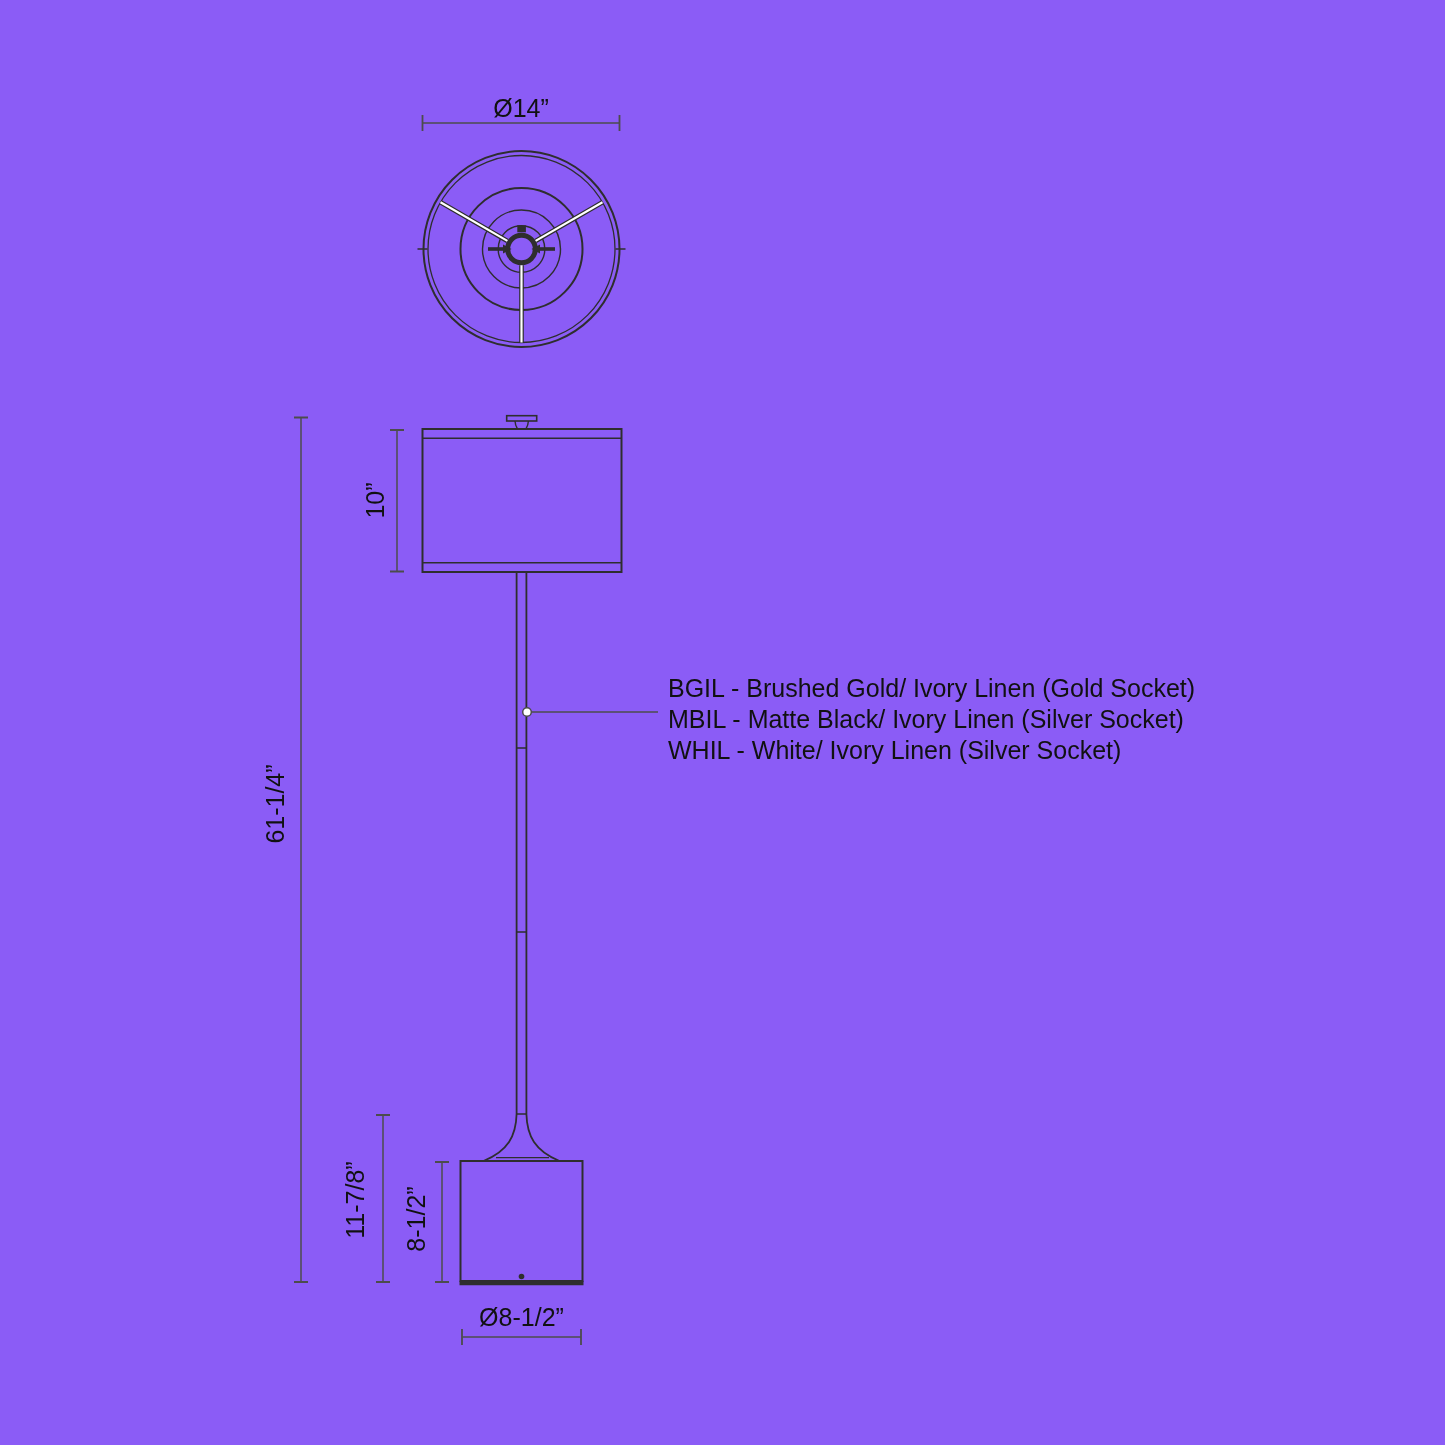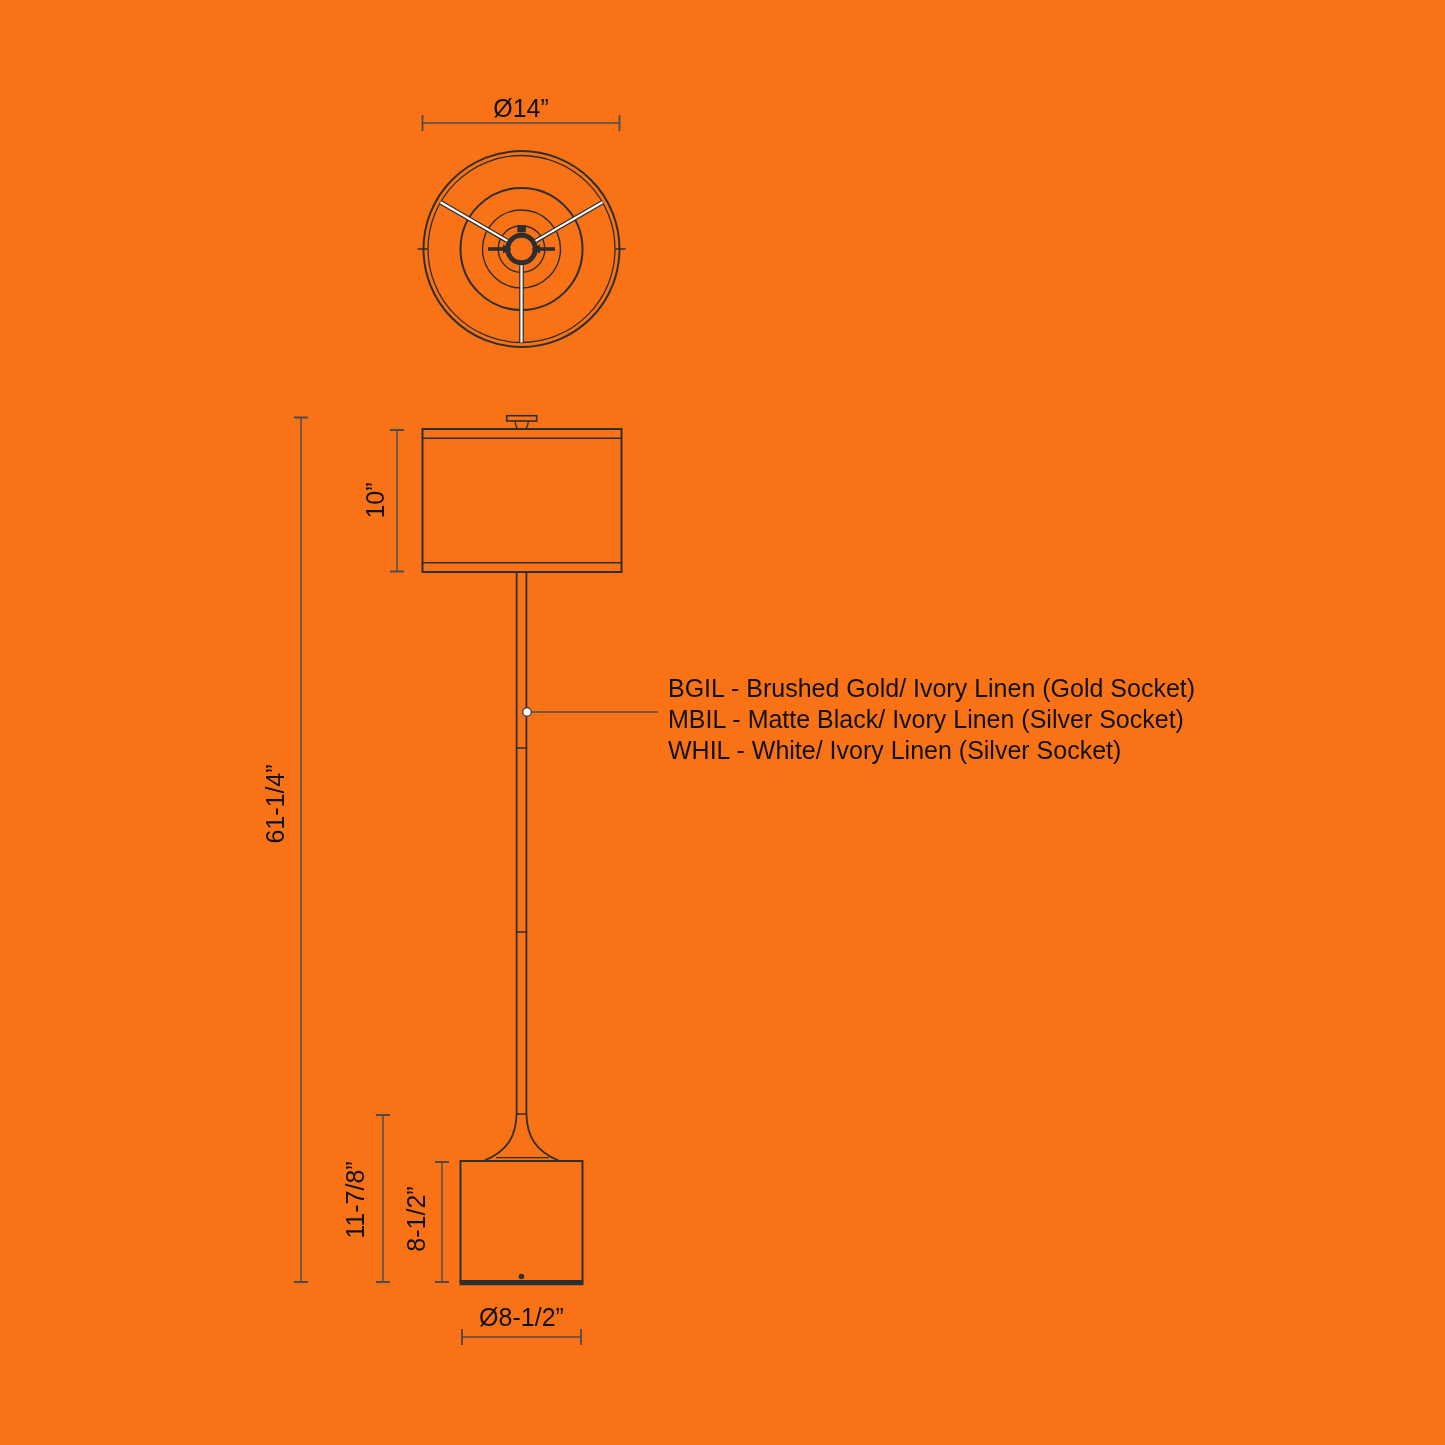--- a/index.html
+++ b/index.html
@@ -1,16 +1,16 @@
 <!DOCTYPE html>
 <html><head>
 <meta charset="utf-8">
 <style>
   html, body { margin:0; padding:0; background:#ffffff; }
-  .canvas { position:relative; width:1445px; height:1445px; background:#f97316; }
+  .canvas { position:relative; width:1445px; height:1445px; background:#8b5cf6; }
   svg { font-family:"Liberation Sans", sans-serif; }
   .dim-text { font-size:25px; fill:#111111; }
   .note-text { font-size:25px; fill:#111111; }
 </style>
 </head>
 <body>
 
 <div class="canvas">
 <svg width="1445" height="1445" viewBox="0 0 1445 1445">
 

